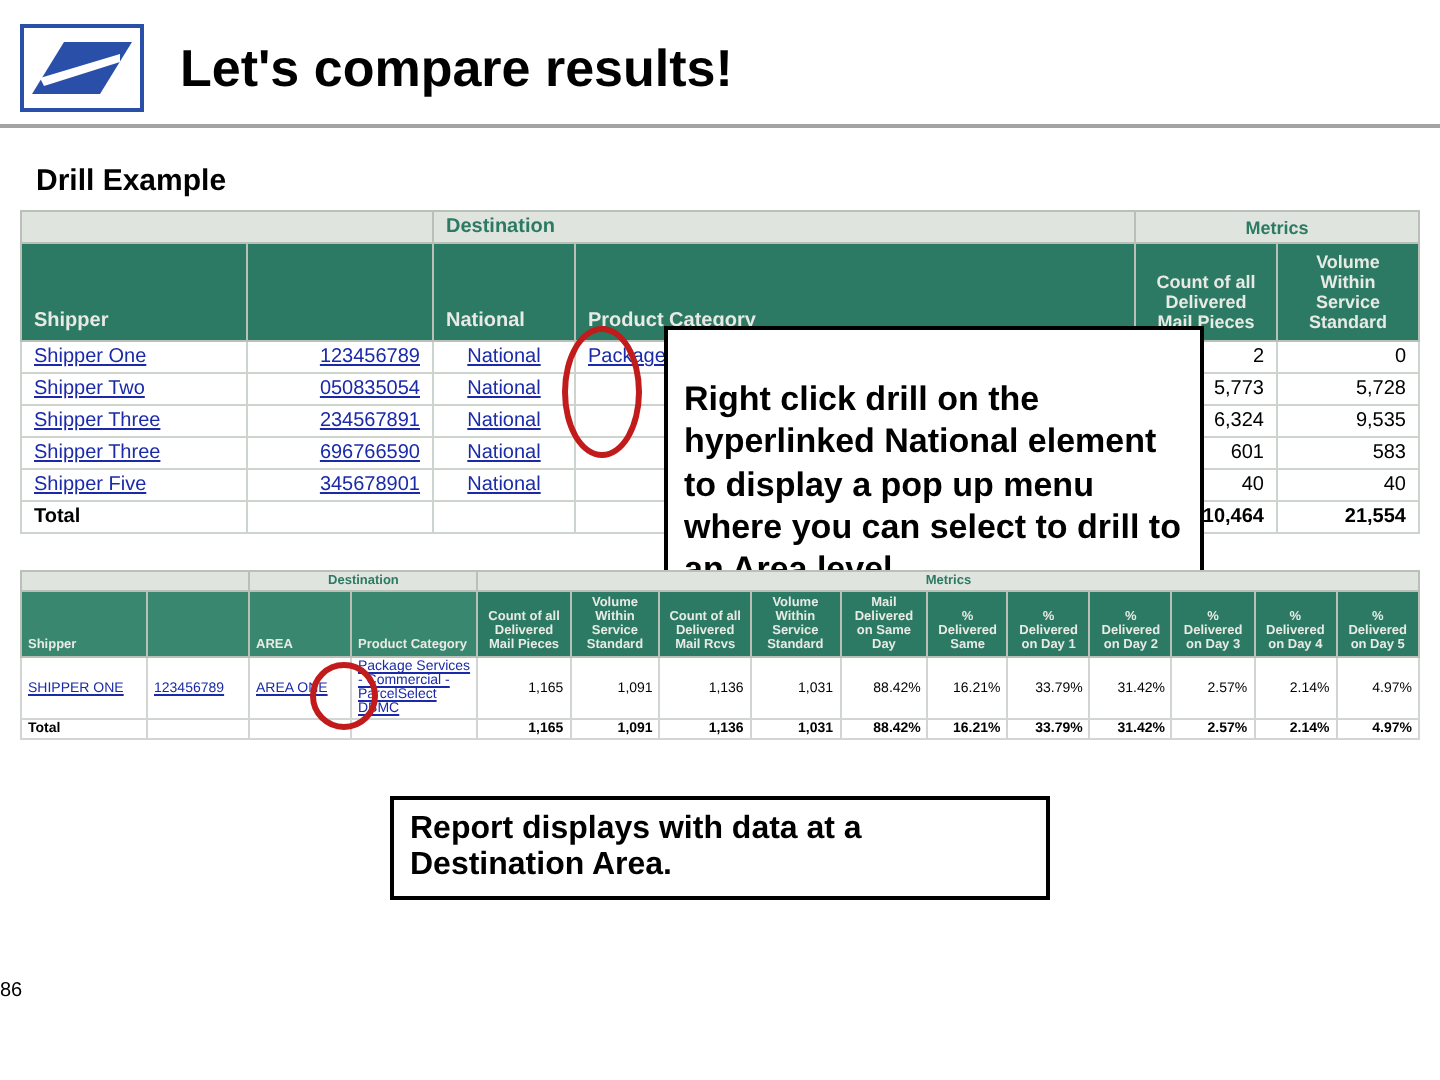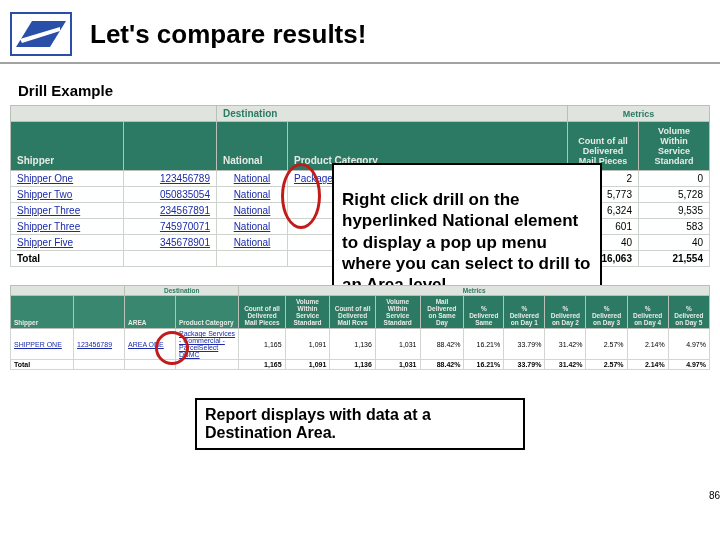--- a/index.html
+++ b/index.html
@@ -173,21 +173,21 @@
     width: 310px;
     border: 2px solid #000;
     background: #fff;
     padding: 6px 8px;
     font-size: 16px;
     font-weight: bold;
     text-align: left;
   }
 
   .pagenum {
-    text-align: right;
+    text-align: left;
     font-size: 10px;
     margin-top: 40px;
   }
 </style>
 </head>
 <body>
 
 <div class="header">
   <div class="logo">
     <svg width="54" height="34" viewBox="0 0 54 34">
@@ -238,40 +238,40 @@
       <tr>
         <td class="shipper">Shipper Three</td>
         <td class="idcell">234567891</td>
         <td class="nat">National</td>
         <td class="prod"></td>
         <td class="num">6,324</td>
         <td class="num">9,535</td>
       </tr>
       <tr>
         <td class="shipper">Shipper Three</td>
-        <td class="idcell">745970071</td>
+        <td class="idcell">696766590</td>
         <td class="nat">National</td>
         <td class="prod"></td>
         <td class="num">601</td>
         <td class="num">583</td>
       </tr>
       <tr>
         <td class="shipper">Shipper Five</td>
         <td class="idcell">345678901</td>
         <td class="nat">National</td>
         <td class="prod"></td>
         <td class="num">40</td>
         <td class="num">40</td>
       </tr>
       <tr class="total">
         <td>Total</td>
         <td></td>
           <td></td>
           <td></td>
-        <td class="num">16,063</td>
+        <td class="num">10,464</td>
         <td class="num">21,554</td>
       </tr>
     </tbody>
   </table>
   <div class="circle1"></div>
   <div class="callout1">Right click drill on the hyperlinked National element to display a pop up menu where you can select to drill to an Area level.</div>
 </div>
 
 <div class="table2-wrap">
   <table class="report2">

